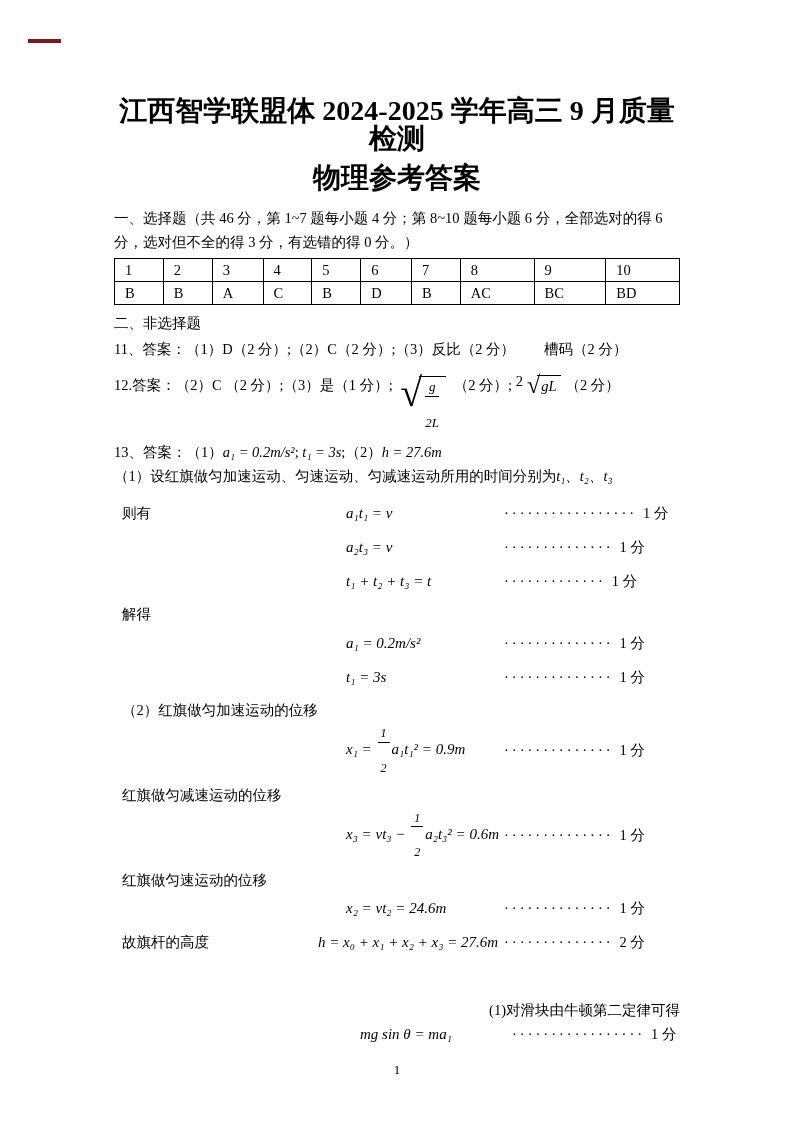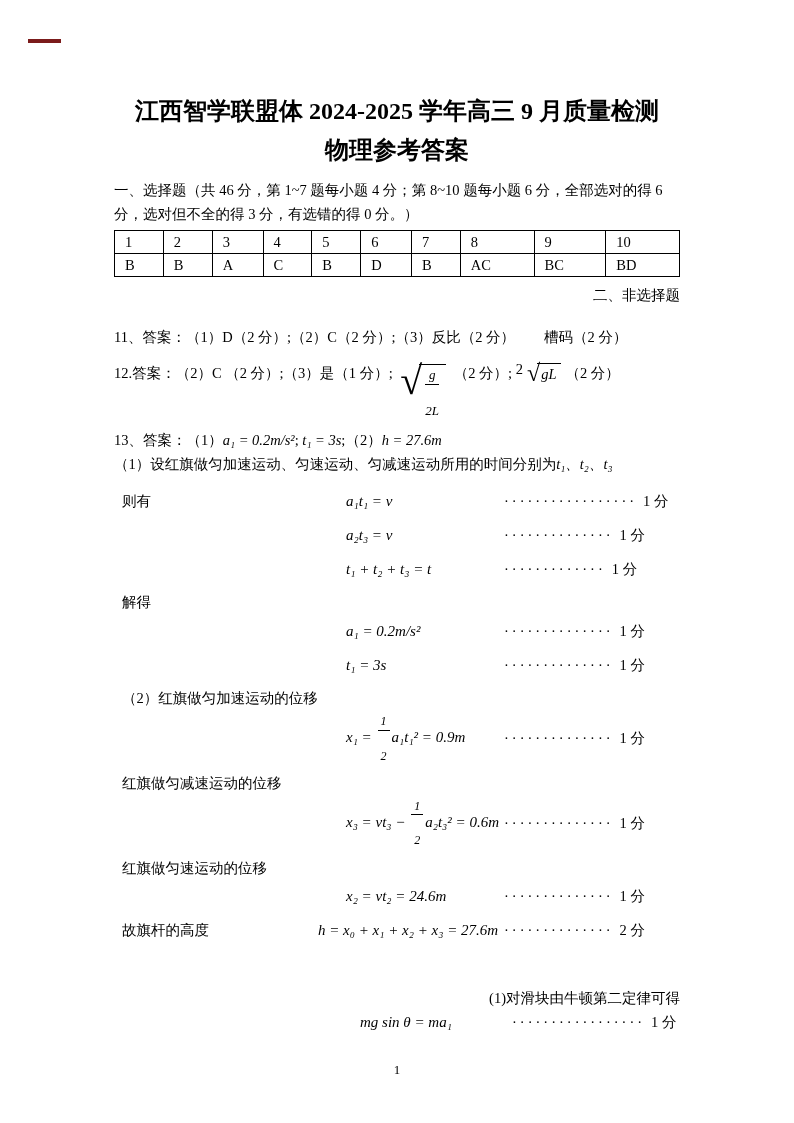--- a/index.html
+++ b/index.html
@@ -12,35 +12,35 @@
     font-family: "Liberation Serif", "DejaVu Serif", serif;
     font-size: 14.5px;
   }
   [data-bind] { white-space: pre-wrap; }
 
   .scan-mark { position: absolute; left: 28px; top: 39px; width: 33px; height: 4px; background: #7b1b1b; }
 
   .content { padding: 97px 114px 0 114px; }
 
   .doc-title, .doc-subtitle {
-    font-size: 24px; font-weight: bold; text-align: center; line-height: 28px;
+    font-size: 28px; font-weight: bold; text-align: center; line-height: 28px;
   }
   .doc-title { margin-bottom: 11px; }
   .doc-subtitle { margin-bottom: 14px; }
 
   .para { line-height: 24px; }
   .heading { margin-bottom: 4px; }
 
   table.answers { width: 100%; border-collapse: collapse; margin: 2px 0 6px 0; }
   table.answers td {
     border: 1px solid #000; height: 23px; padding-left: 10px;
     font-size: 14.5px; vertical-align: middle;
   }
 
-  .sec2 { margin-bottom: 18px; text-align: right; }
+  .sec2 { margin-bottom: 2px; }
   .q11 { margin-bottom: 12px; }
 
   .q12row { display: flex; align-items: flex-start; min-height: 48px; margin-bottom: 10px; }
 
   .q13h { margin-bottom: 0; }
   .q13setup { margin-bottom: 12px; }
 
   .math { font-style: italic; }
   .coef { font-style: normal; }
 

